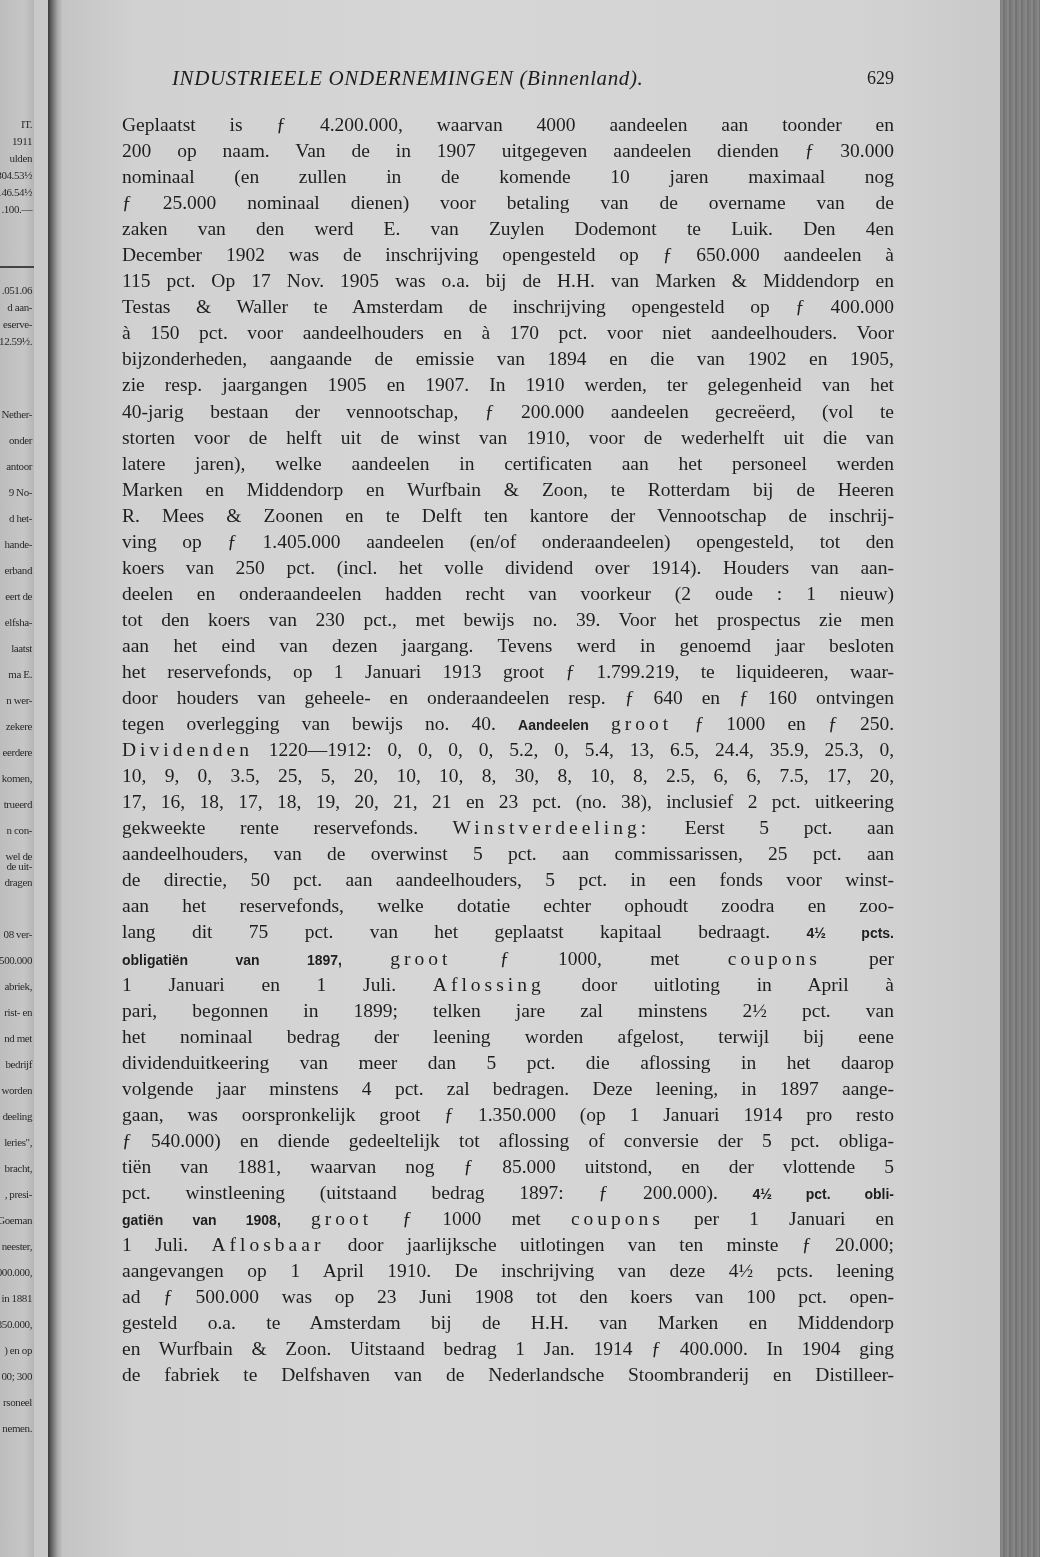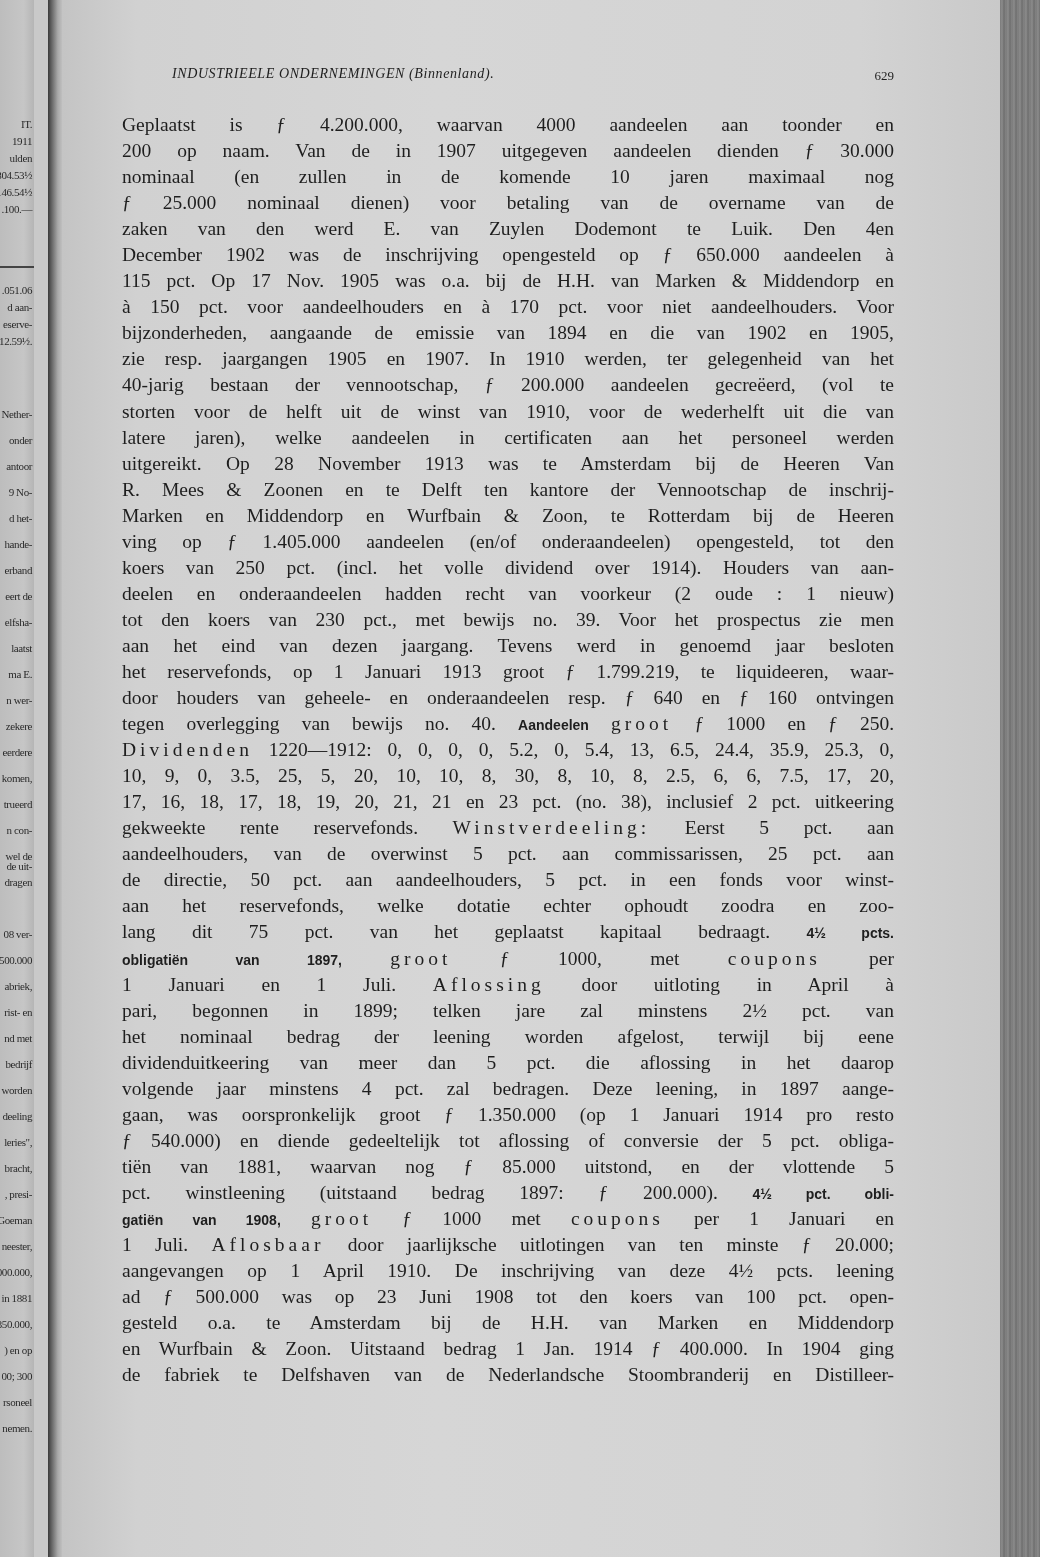--- a/index.html
+++ b/index.html
@@ -31,25 +31,25 @@
     background: linear-gradient(to right, #c4c4c4 0%, #d1d1d1 8%, #d6d6d6 40%, #d3d3d3 85%, #c9c9c9 100%);
   }
   .edge-right {
     position: absolute; left: 1000px; top: 0; width: 40px; height: 1557px;
     background: repeating-linear-gradient(to right, #7a7a7a 0px, #8c8c8c 2px, #6e6e6e 4px, #858585 6px);
   }
   .running-head {
     position: absolute; left: 172px; top: 66px; width: 722px; height: 30px;
   }
   .running-head .title {
-    position: absolute; left: 0; top: 0; font-style: italic; font-size: 14px;
+    position: absolute; left: 0; top: 0; font-style: italic; font-size: 21px;
     letter-spacing: 0.6px;
   }
   .running-head .pagenum {
-    position: absolute; right: 0; top: 2px; font-size: 13px;
+    position: absolute; right: 0; top: 2px; font-size: 18px;
   }
   .body-text {
     position: absolute; left: 122px; top: 112px; width: 772px;
   }
   .body-text .ln {
     height: 26.05px; line-height: 26px; font-size: 19.5px;
     white-space: nowrap; text-align: justify; text-align-last: justify;
     overflow: hidden;
   }
   .b { font-family: "Liberation Sans", "DejaVu Sans", sans-serif; font-weight: bold; font-size: 14px; }
@@ -121,29 +121,29 @@
 </div>
 
 <div class="body-text">
   <div class="ln">Geplaatst is ƒ 4.200.000, waarvan 4000 aandeelen aan toonder en</div>
   <div class="ln">200 op naam. Van de in 1907 uitgegeven aandeelen dienden ƒ 30.000</div>
   <div class="ln">nominaal (en zullen in de komende 10 jaren maximaal nog</div>
   <div class="ln">ƒ 25.000 nominaal dienen) voor betaling van de overname van de</div>
   <div class="ln">zaken van den werd E. van Zuylen Dodemont te Luik. Den 4en</div>
   <div class="ln">December 1902 was de inschrijving opengesteld op ƒ 650.000 aandeelen à</div>
   <div class="ln">115 pct. Op 17 Nov. 1905 was o.a. bij de H.H. van Marken &amp; Middendorp en</div>
+  <div class="ln">Testas &amp; Waller te Amsterdam de inschrijving opengesteld op ƒ 400.000</div>
   <div class="ln">à 150 pct. voor aandeelhouders en à 170 pct. voor niet aandeelhouders. Voor</div>
   <div class="ln">bijzonderheden, aangaande de emissie van 1894 en die van 1902 en 1905,</div>
   <div class="ln">zie resp. jaargangen 1905 en 1907. In 1910 werden, ter gelegenheid van het</div>
   <div class="ln">40-jarig bestaan der vennootschap, ƒ 200.000 aandeelen gecreëerd, (vol te</div>
   <div class="ln">storten voor de helft uit de winst van 1910, voor de wederhelft uit die van</div>
   <div class="ln">latere jaren), welke aandeelen in certificaten aan het personeel werden</div>
-  <div class="ln">uitgereikt. Op 28 November 1913 was te Amsterdam bij de Heeren Van</div>
+  <div class="ln">Marken en Middendorp en Wurfbain &amp; Zoon, te Rotterdam bij de Heeren</div>
   <div class="ln">R. Mees &amp; Zoonen en te Delft ten kantore der Vennootschap de inschrij-</div>
-  <div class="ln">Marken en Middendorp en Wurfbain &amp; Zoon, te Rotterdam bij de Heeren</div>
   <div class="ln">ving op ƒ 1.405.000 aandeelen (en/of onderaandeelen) opengesteld, tot den</div>
   <div class="ln">koers van 250 pct. (incl. het volle dividend over 1914). Houders van aan-</div>
   <div class="ln">deelen en onderaandeelen hadden recht van voorkeur (2 oude : 1 nieuw)</div>
   <div class="ln">tot den koers van 230 pct., met bewijs no. 39. Voor het prospectus zie men</div>
   <div class="ln">aan het eind van dezen jaargang. Tevens werd in genoemd jaar besloten</div>
   <div class="ln">het reservefonds, op 1 Januari 1913 groot ƒ 1.799.219, te liquideeren, waar-</div>
   <div class="ln">door houders van geheele- en onderaandeelen resp. ƒ 640 en ƒ 160 ontvingen</div>
 
   <div class="ln">
     <span>tegen overlegging van bewijs no. 40.</span>

